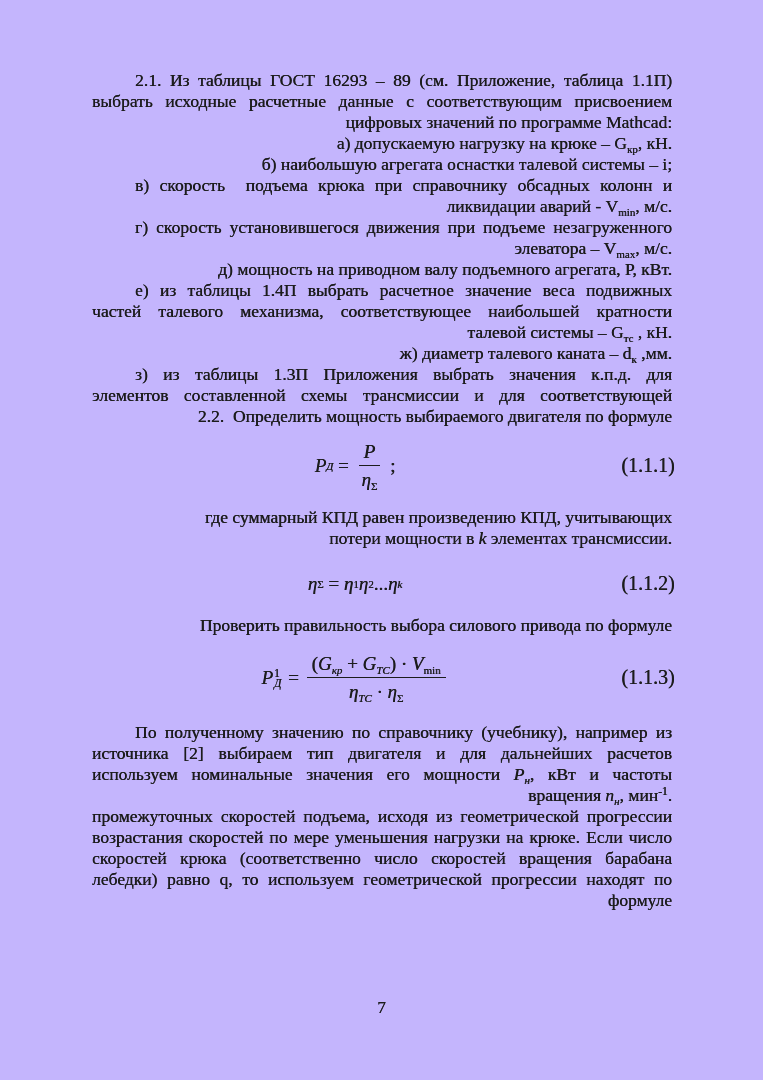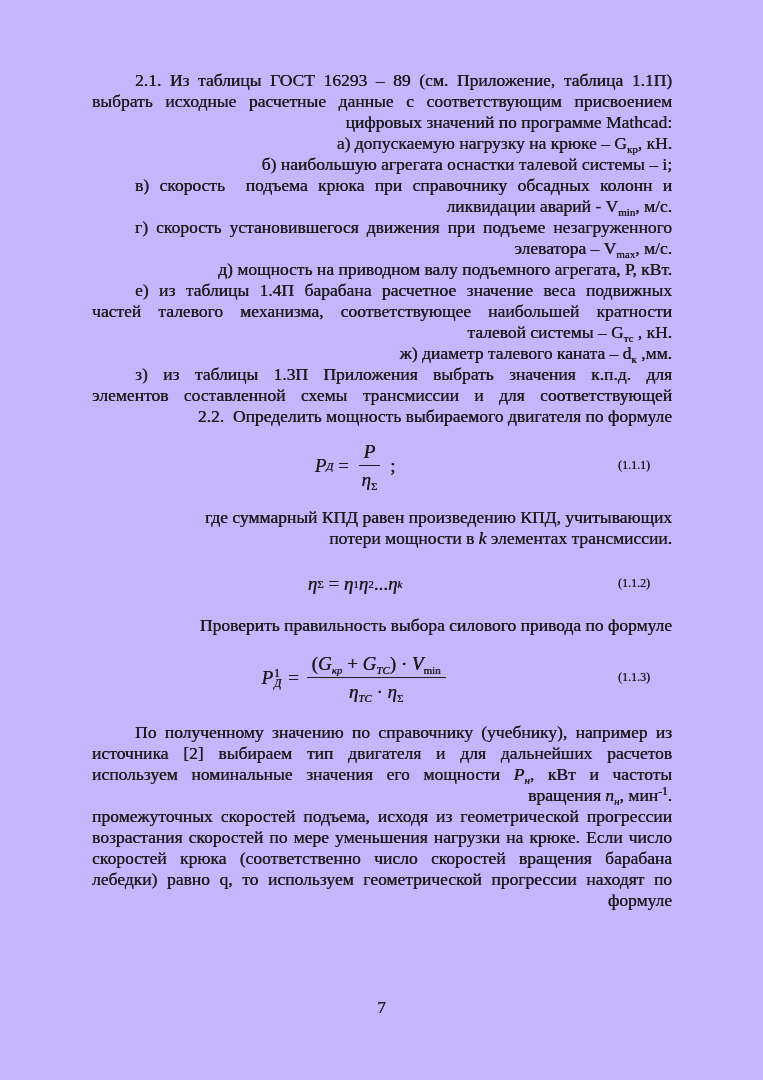--- a/index.html
+++ b/index.html
@@ -29,22 +29,22 @@
   .sup{font-size:11.5px;vertical-align:6px;line-height:0;}
   .it{font-style:italic;}
   .op{font-style:normal;}
 
   .formula{display:flex;align-items:center;}
   .formula .fx{
     flex:1;display:flex;justify-content:center;align-items:center;
     font-size:19px;line-height:23px;white-space:pre;
   }
   .formula .eqnum{
-    width:60px;text-align:left;margin-right:-6px;
-    font-size:12px;font-style:normal;
+    width:60px;text-align:center;margin-right:-6px;
+    font-size:20px;font-style:normal;
   }
   .frac{display:inline-flex;flex-direction:column;align-items:center;vertical-align:middle;margin:0 3px;}
   .frac .fnum{display:inline-block;padding:0 5px 2px;border-bottom:1.4px solid currentColor;}
   .frac .fden{display:inline-block;padding:2px 5px 0;}
   .stack{
     display:inline-flex;flex-direction:column;align-items:flex-start;
     font-size:11.5px;line-height:10px;vertical-align:-6px;margin:0 2px 0 1px;
   }
   .f1{margin:13px 0 16px;}
   .f2{margin:23px 0 20px;}
@@ -76,21 +76,21 @@
         <div class="line"><span>ликвидации аварий - V</span><span class="sub">min</span><span>, м/с.</span></div>
       </div>
       <div class="para">
         <div class="line fill indent"><span>г) скорость установившегося движения при подъеме незагруженного</span></div>
         <div class="line"><span>элеватора – V</span><span class="sub">max</span><span>, м/с.</span></div>
       </div>
       <div class="para">
         <div class="line indent"><span>д) мощность на приводном валу подъемного агрегата, Р, кВт.</span></div>
       </div>
       <div class="para">
-        <div class="line fill indent"><span>е) из таблицы 1.4П барабана расчетное значение веса подвижных</span></div>
+        <div class="line fill indent"><span>е) из таблицы 1.4П выбрать расчетное значение веса подвижных</span></div>
         <div class="line fill"><span>частей талевого механизма, соответствующее наибольшей кратности</span></div>
         <div class="line"><span>талевой системы – G</span><span class="sub">тс</span><span> , кН.</span></div>
       </div>
       <div class="para">
         <div class="line indent"><span>ж) диаметр талевого каната – d</span><span class="sub">к</span><span> ,мм.</span></div>
       </div>
       <div class="para">
         <div class="line fill indent"><span>з) из таблицы 1.3П Приложения выбрать значения к.п.д. для</span></div>
         <div class="line fill"><span>элементов составленной схемы трансмиссии и для соответствующей</span></div>
       </div>

